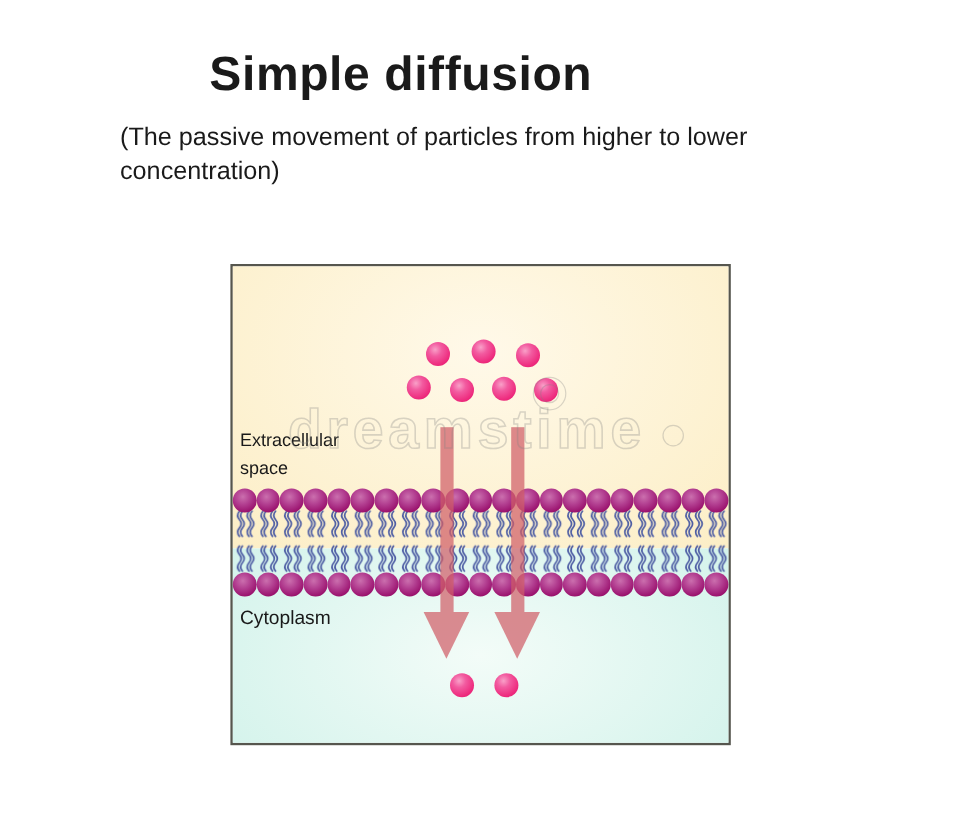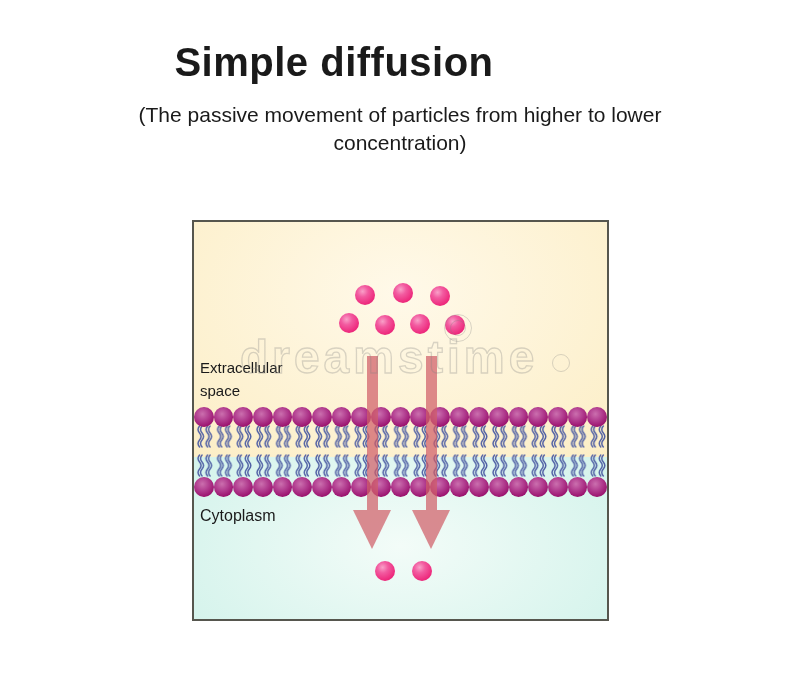--- a/index.html
+++ b/index.html
@@ -5,21 +5,21 @@
   html,body{margin:0;padding:0;background:#ffffff;}
   .canvas{
     position:relative;width:800px;height:684px;overflow:hidden;
     font-family:"Liberation Sans", sans-serif;background:#ffffff;
   }
   .title{
     position:absolute;top:40px;left:0;width:668px;text-align:center;
     font-size:40px;font-weight:600;color:var(--text);letter-spacing:0.5px;
   }
   .subtitle{
-    position:absolute;top:101px;left:100px;width:600px;text-align:center;
+    position:absolute;top:101px;left:100px;width:600px;text-align:left;
     font-size:21px;font-weight:400;color:var(--text);line-height:28px;
   }
   
   .diagram-box{
     position:absolute;left:192px;top:220px;width:413px;height:397px;
     border:2px solid var(--box-border);
   }
   .region{position:absolute;left:0;width:413px;}
   .region.extracellular{
     top:0;height:235px;

